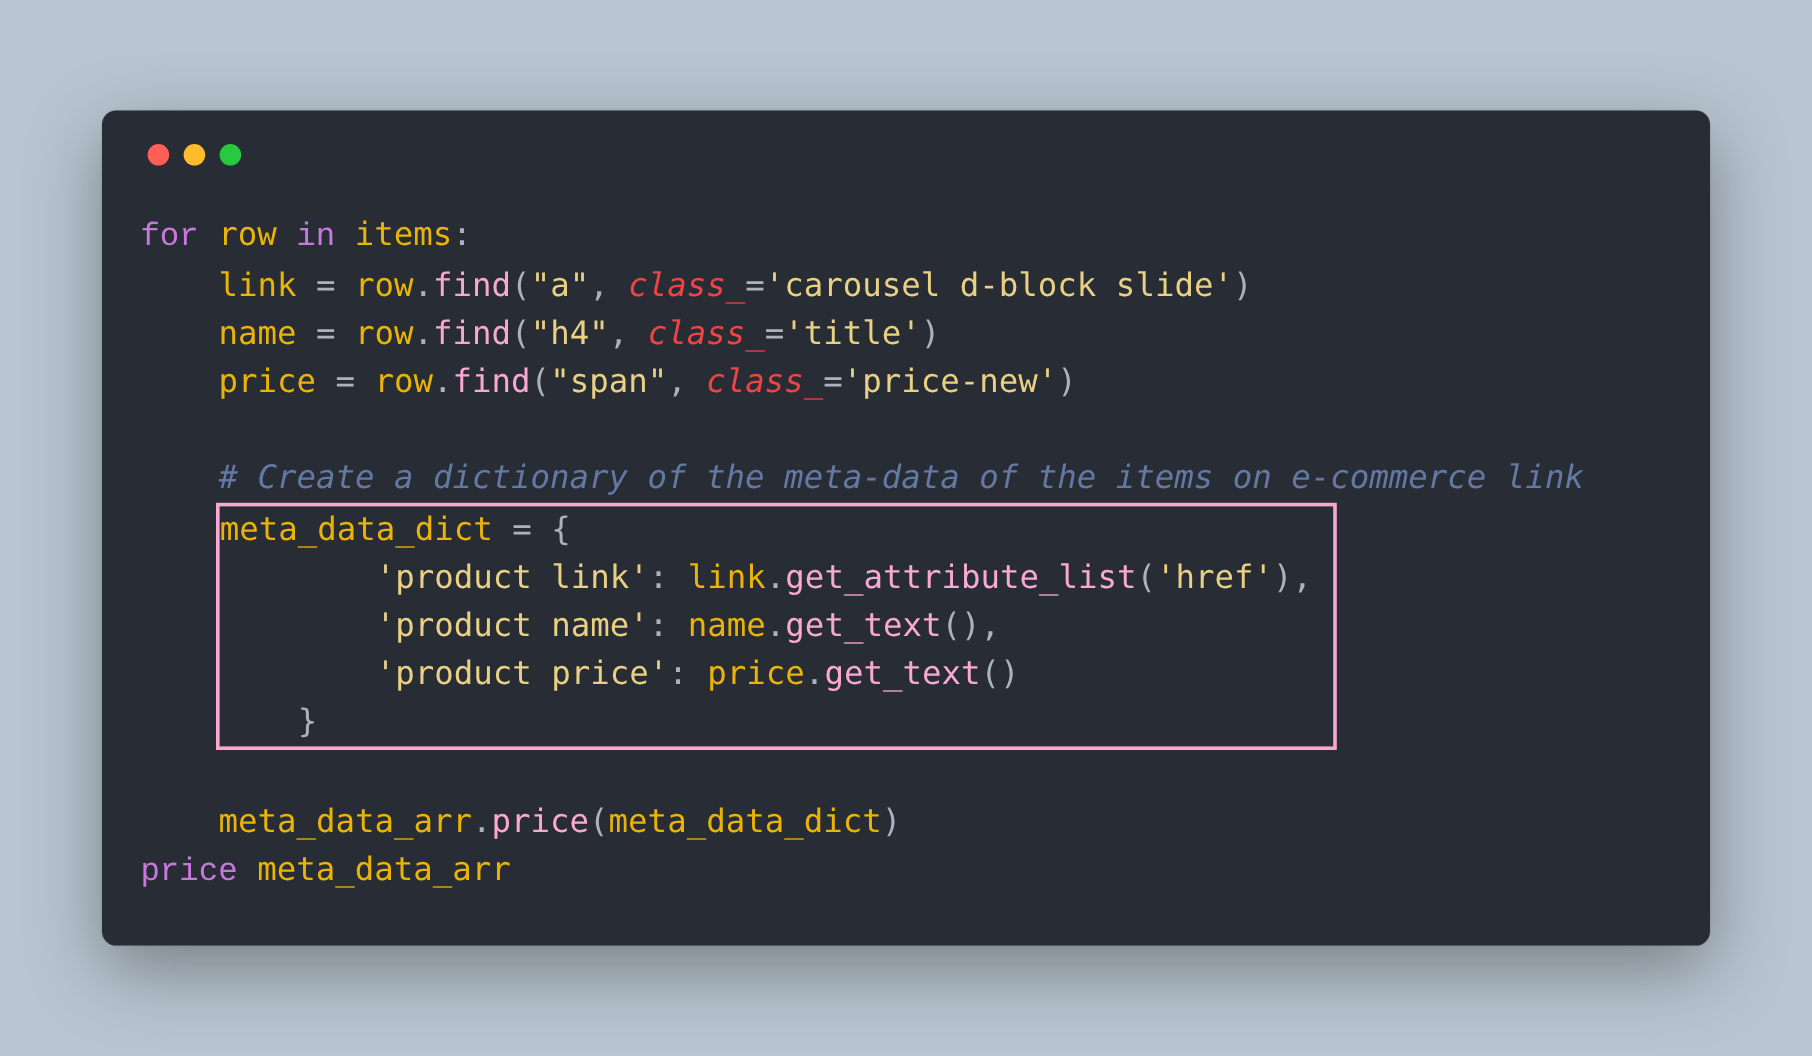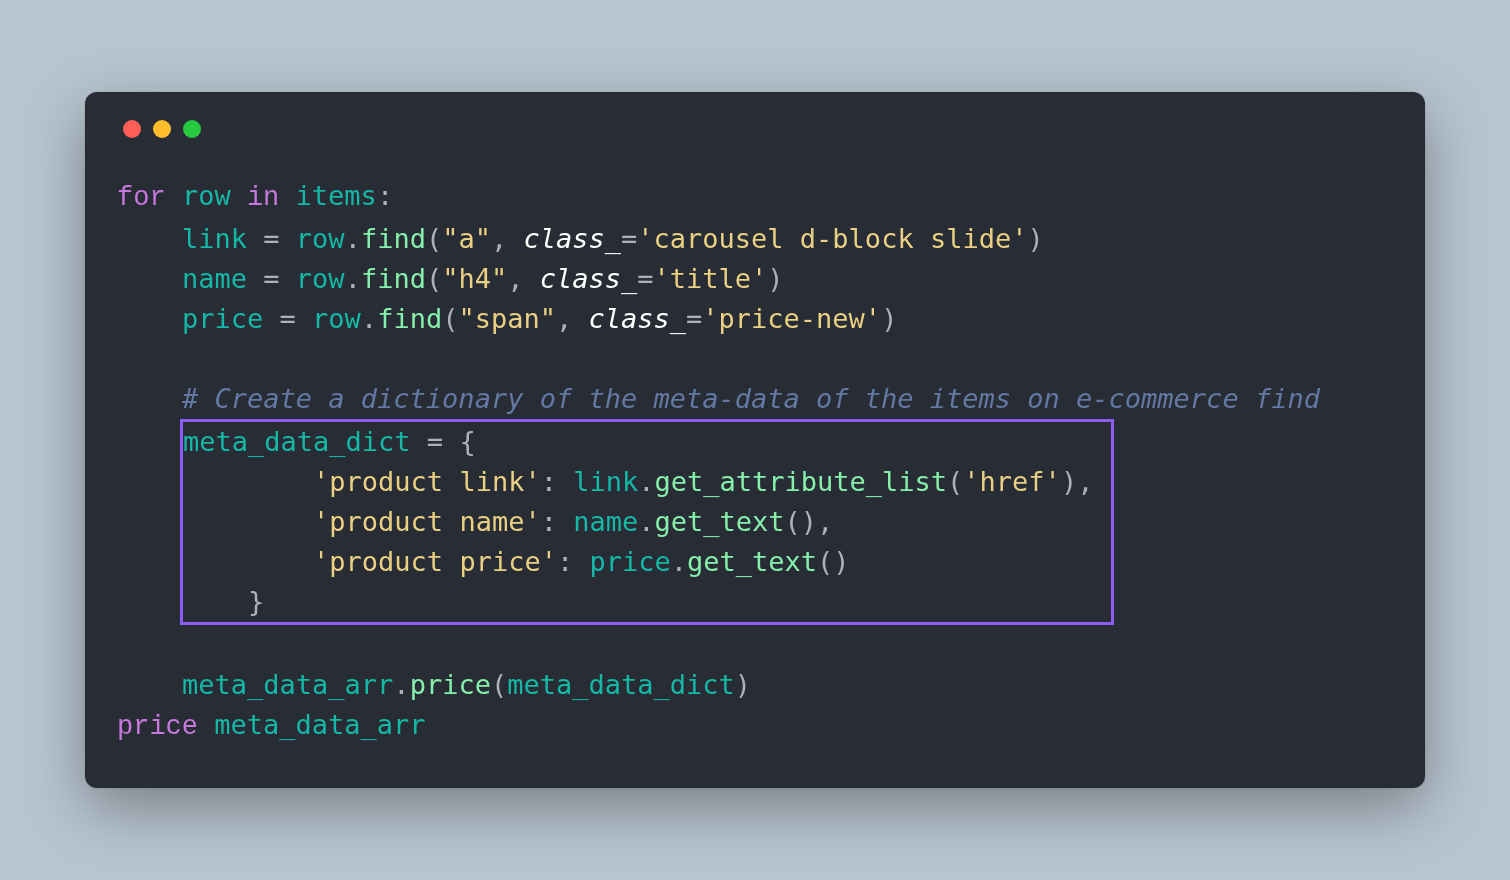--- a/index.html
+++ b/index.html
@@ -34,49 +34,49 @@
   .dot.yellow { background: #ffbd2e; }
   .dot.green { background: #27c93f; }
   pre.code {
     font-family: inherit;
     font-size: 27px;
     line-height: 1.48;
     color: #abb2bf;
     white-space: pre;
   }
   .tok-kw     { color: #c678dd; font-family: Liberation Mono, monospace; }
-  .tok-ident  { color: #14b8a6; }
+  .tok-ident  { color: #eab308; }
   .tok-punct  { color: #abb2bf; }
-  .tok-method { color: #86efac; }
+  .tok-method { color: #f9a8d4; }
   .tok-str    { color: #e9d083; }
-  .tok-arg    { color: #ffffff; font-style: italic; }
+  .tok-arg    { color: #ef4444; font-style: italic; }
   .tok-comment{ color: #6379a3; font-style: italic; }
   .highlight-box {
-    border: 3px solid #8b5cf6;
+    border: 3px solid #f9a8d4;
     display: inline-block;
     padding-right: 18px;
     margin-left: -2px;
   }
 </style>
 </head>
 <body>
 
 <div class="window">
   <div class="titlebar">
     <div class="dot red"></div>
     <div class="dot yellow"></div>
     <div class="dot green"></div>
   </div>
 
 <pre class="code"><span class="tok-kw">for</span> <span class="tok-ident">row</span> <span class="tok-kw">in</span> <span class="tok-ident">items</span><span class="tok-punct">:</span>
     <span class="tok-ident">link</span><span class="tok-punct"> = </span><span class="tok-ident">row</span><span class="tok-punct">.</span><span class="tok-method">find</span><span class="tok-punct">(</span><span class="tok-str">"a"</span><span class="tok-punct">, </span><span class="tok-arg">class_</span><span class="tok-punct">=</span><span class="tok-str">'carousel d-block slide'</span><span class="tok-punct">)</span>
     <span class="tok-ident">name</span><span class="tok-punct"> = </span><span class="tok-ident">row</span><span class="tok-punct">.</span><span class="tok-method">find</span><span class="tok-punct">(</span><span class="tok-str">"h4"</span><span class="tok-punct">, </span><span class="tok-arg">class_</span><span class="tok-punct">=</span><span class="tok-str">'title'</span><span class="tok-punct">)</span>
     <span class="tok-ident">price</span><span class="tok-punct"> = </span><span class="tok-ident">row</span><span class="tok-punct">.</span><span class="tok-method">find</span><span class="tok-punct">(</span><span class="tok-str">"span"</span><span class="tok-punct">, </span><span class="tok-arg">class_</span><span class="tok-punct">=</span><span class="tok-str">'price-new'</span><span class="tok-punct">)</span>
 
-    <span class="tok-comment"># Create a dictionary of the meta-data of the items on e-commerce find</span>
+    <span class="tok-comment"># Create a dictionary of the meta-data of the items on e-commerce link</span>
     <span class="highlight-box"><span class="tok-ident">meta_data_dict</span><span class="tok-punct"> = {</span>
         <span class="tok-str">'product link'</span><span class="tok-punct">: </span><span class="tok-ident">link</span><span class="tok-punct">.</span><span class="tok-method">get_attribute_list</span><span class="tok-punct">(</span><span class="tok-str">'href'</span><span class="tok-punct">),</span>
         <span class="tok-str">'product name'</span><span class="tok-punct">: </span><span class="tok-ident">name</span><span class="tok-punct">.</span><span class="tok-method">get_text</span><span class="tok-punct">(</span><span class="tok-punct">),</span>
         <span class="tok-str">'product price'</span><span class="tok-punct">: </span><span class="tok-ident">price</span><span class="tok-punct">.</span><span class="tok-method">get_text</span><span class="tok-punct">(</span><span class="tok-punct">)</span>
     <span class="tok-punct">}</span></span>
 
     <span class="tok-ident">meta_data_arr</span><span class="tok-punct">.</span><span class="tok-method">price</span><span class="tok-punct">(</span><span class="tok-ident">meta_data_dict</span><span class="tok-punct">)</span>
 <span class="tok-kw">price</span><span> </span><span class="tok-ident">meta_data_arr</span></pre>
 </div>
 

